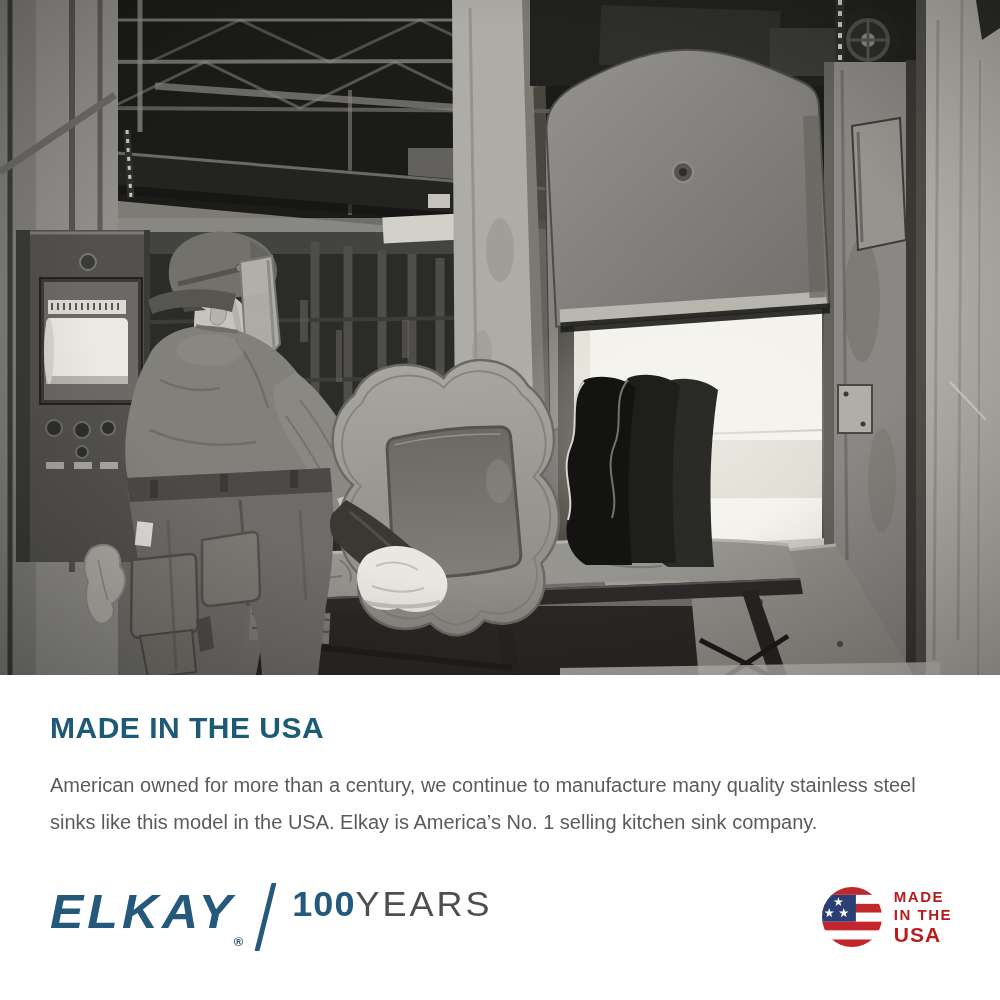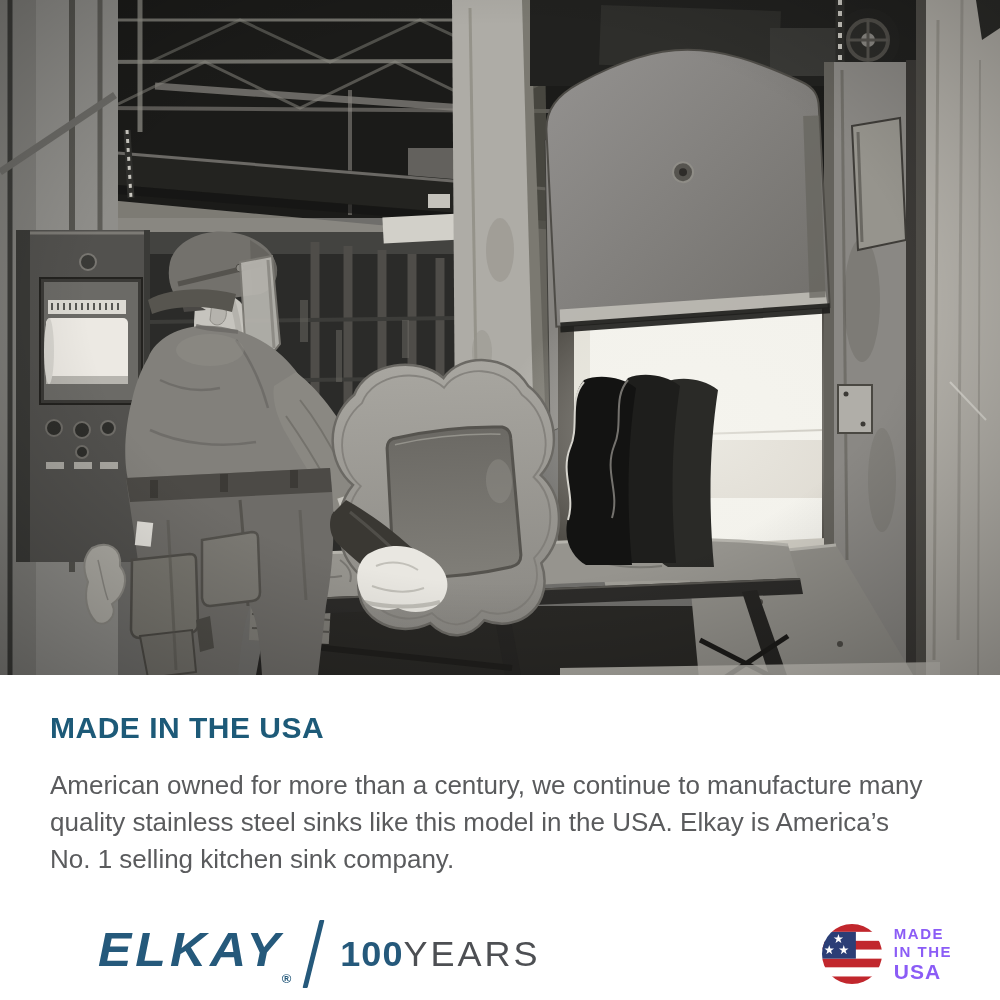--- a/index.html
+++ b/index.html
@@ -11,28 +11,28 @@
   .photo-wrap{width:1000px;height:675px;overflow:hidden;background:#6f6e6b;}
   .photo-wrap svg{display:block;}
 
   .content{padding:36px 68px 0 50px;}
   .headline{
     margin:0;font-size:30px;font-weight:bold;letter-spacing:.5px;
     color:#1d5a78;
   }
   .body-copy{
     margin:22px 0 0 0;max-width:885px;
-    font-size:26px;line-height:37px;color:#5a5b5d;
+    font-size:20px;line-height:37px;color:#5a5b5d;
   }
 
   .footer{
     margin-top:42px;padding:0 48px 0 50px;
     display:flex;align-items:center;justify-content:space-between;
   }
-  .logo{display:flex;align-items:center;margin-left:48px;}
+  .logo{display:flex;}
   .elkay{
     font-size:50px;font-weight:bold;font-style:italic;
     letter-spacing:4px;color:#25597b;transform:scaleY(.95);
     white-space:nowrap;
   }
   .regmark{font-size:13px;font-style:normal;vertical-align:-18px;letter-spacing:0;margin-left:-2px;}
   .logo-slash{
     width:5px;height:68px;background:#25597b;
     transform:skewX(-14deg);margin:0 24px 0 20px;border-radius:1px;
   }
@@ -389,20 +389,20 @@
         <rect x="0" y="46.0" width="64" height="9.2" fill="#ffffff"></rect>
         <rect x="0" y="55.2" width="64" height="9.2" fill="#c1272d"></rect>
         <rect x="0" y="9.2" width="36" height="27.6" fill="#2b3e76"></rect>
         <g fill="#ffffff">
           <polygon transform="translate(18,16.5)" points="0,-5.2 1.18,-1.62 4.94,-1.61 1.90,0.62 3.06,4.21 0,2.0 -3.06,4.21 -1.90,0.62 -4.94,-1.61 -1.18,-1.62"></polygon>
           <polygon transform="translate(8.5,28)" points="0,-5.2 1.18,-1.62 4.94,-1.61 1.90,0.62 3.06,4.21 0,2.0 -3.06,4.21 -1.90,0.62 -4.94,-1.61 -1.18,-1.62"></polygon>
           <polygon transform="translate(23.5,28)" points="0,-5.2 1.18,-1.62 4.94,-1.61 1.90,0.62 3.06,4.21 0,2.0 -3.06,4.21 -1.90,0.62 -4.94,-1.61 -1.18,-1.62"></polygon>
         </g>
       </g>
     </svg>
-    <div class="badge-text" style="color: #8b5cf6;">
+    <div class="badge-text" style="color: #b91c1c;">
       <div class="badge-l1">MADE</div>
       <div class="badge-l2">IN THE</div>
       <div class="badge-l3">USA</div>
     </div>
   </div>
 
 </div>
 
 </body></html>

